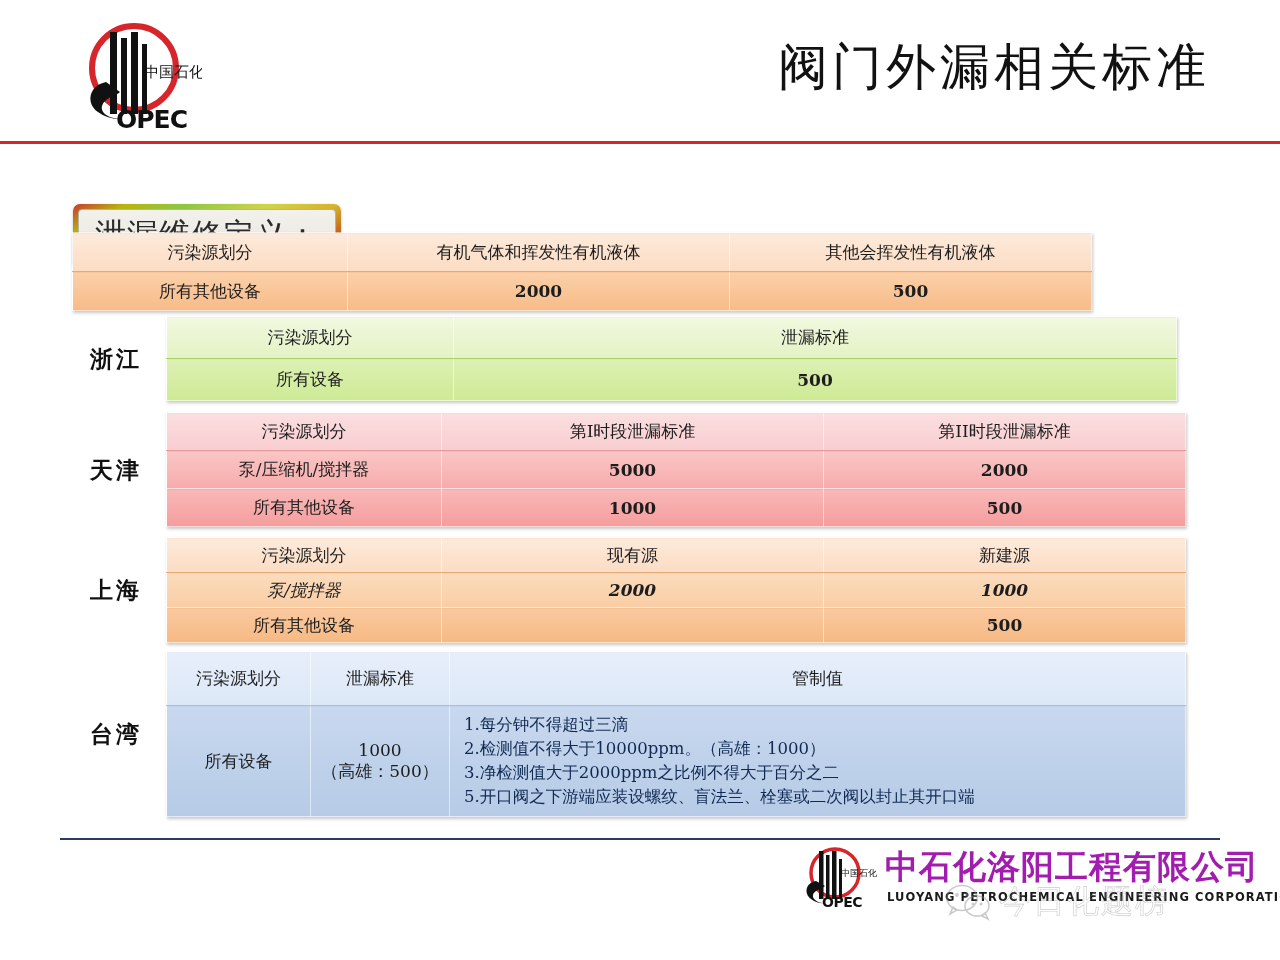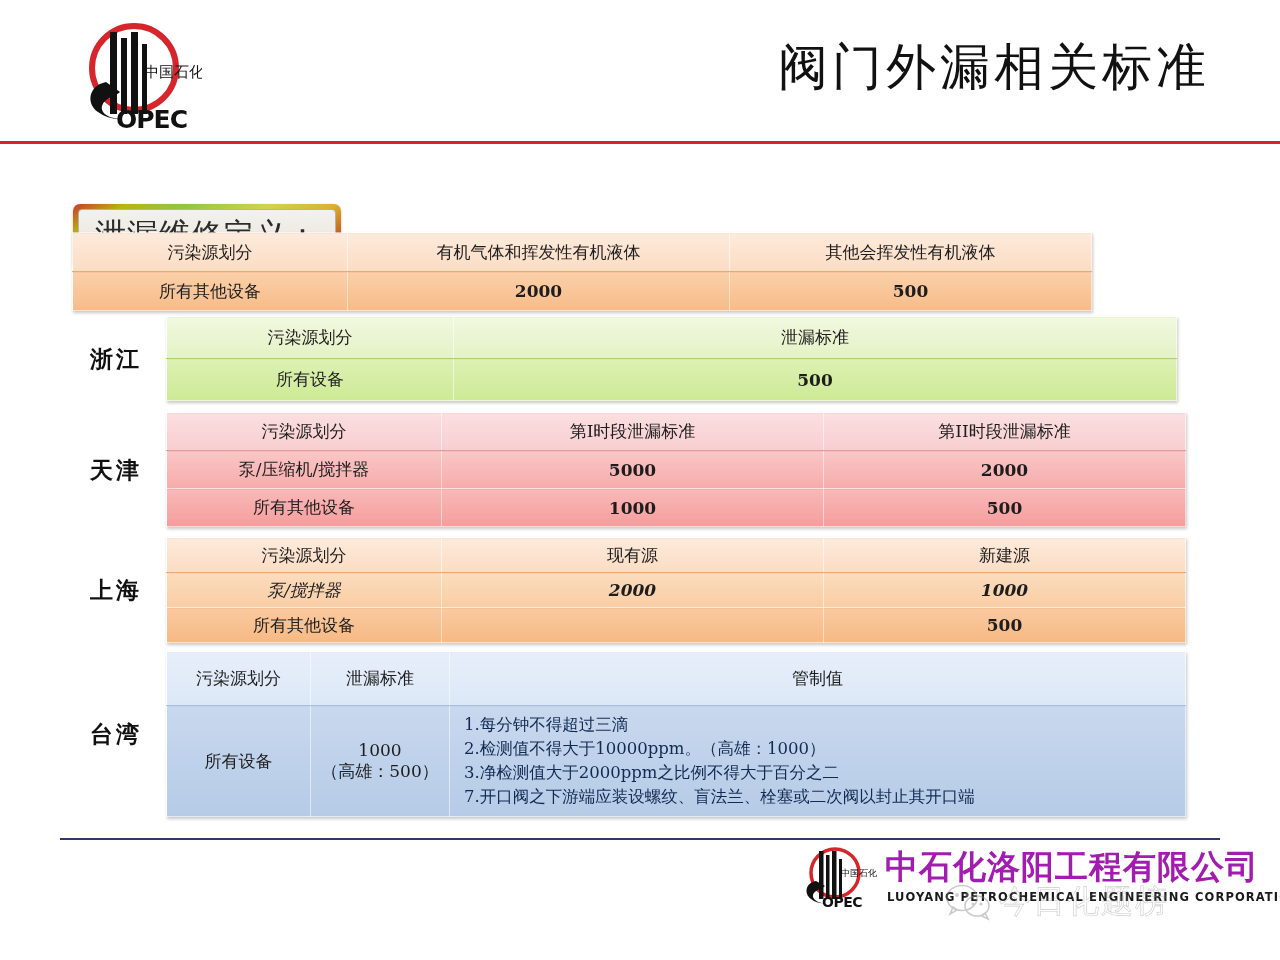--- a/index.html
+++ b/index.html
@@ -256,21 +256,21 @@
         <td class="dat" style="height:110px;">所有设备</td>
         <td class="dat">
           <div class="num">1000</div>
           <div>（高雄：500）</div>
         </td>
         <td class="dat">
           <div class="rules">
             <div>1.每分钟不得超过三滴</div>
             <div>2.检测值不得大于10000ppm。（高雄：1000）</div>
             <div>3.净检测值大于2000ppm之比例不得大于百分之二</div>
-            <div>7.开口阀之下游端应装设螺纹、盲法兰、栓塞或二次阀以封止其开口端</div>
+            <div>5.开口阀之下游端应装设螺纹、盲法兰、栓塞或二次阀以封止其开口端</div>
           </div>
         </td>
       </tr>
     </tbody>
       </table>
   </div>
 
   <div class="footer-rule"></div>
 
   <div class="footer">

